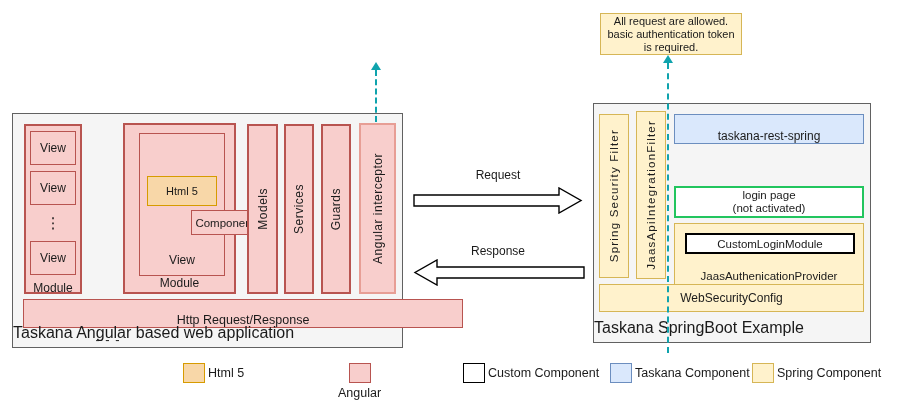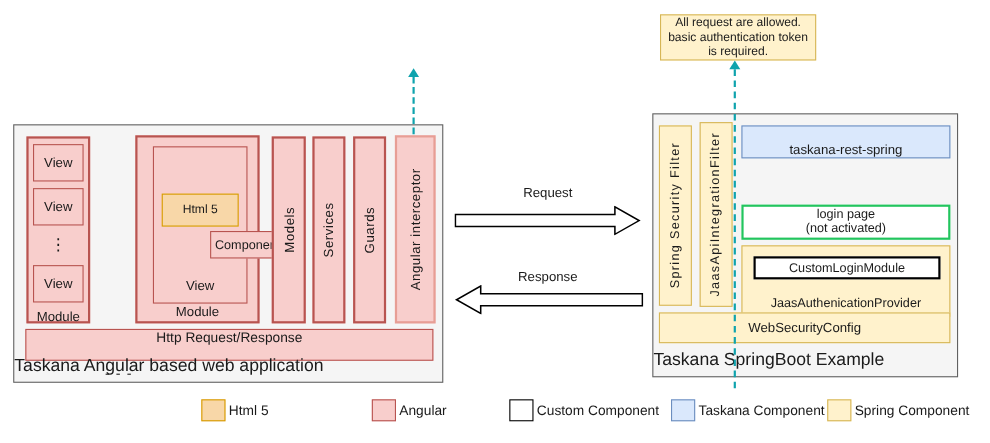--- a/index.html
+++ b/index.html
@@ -38,22 +38,22 @@
           border:1.5px solid #6f6aa0; display:flex; align-items:center; justify-content:center; font-size:11px; }
   .html5 { position:absolute; left:7px; top:42px; width:70px; height:30px; background:#f8d7a8;
            border:1.5px solid #d79b00; display:flex; align-items:center; justify-content:center; font-size:11px; }
   .components { position:absolute; left:5px; top:76px; width:74px; height:25px; background:#f8cecc;
                 border:1.2px solid #b85450; display:flex; align-items:center; justify-content:center; font-size:11.5px;margin-left:46px; }
   .inner-view-label { position:absolute; left:0; right:0; bottom:8px; text-align:center; font-size:12px; }
   .mod2-label { position:absolute; left:0; right:0; bottom:2px; text-align:center; font-size:12px; }
 
   .vcol { position:absolute; display:flex; align-items:center; justify-content:center; }
   .vtext { writing-mode:vertical-rl; transform:rotate(180deg); font-size:12px; letter-spacing:0.5px; white-space:nowrap; }
-  .http-bar { position:absolute; left:10px; top:185px; width:371px; height:29px; background:#f8cecc;
-              border:1.5px solid #b85450; display:flex; align-items:flex-start; justify-content:center; font-size:12.5px; }
+  .http-bar { position:absolute; left:10px; top:185px; width:440px; height:29px; background:#f8cecc;
+              border:1.5px solid #b85450; display:flex; align-items:flex-end; justify-content:center; font-size:12.5px; }
 
   
   .flow-label { position:absolute; width:170px; text-align:center; font-size:12px; }
   .flow-arrow { position:absolute; }
 
   
   .yellow { background:#fff2cc; border:1.5px solid #d6b656; }
   .filter-col { position:absolute; display:flex; align-items:center; justify-content:center; }
   .filter-col .vtext { font-size:11.5px; letter-spacing:1.2px; }
   .rest-box { position:absolute; left:80px; top:10px; width:190px; height:30px; background:#dae8fc;
@@ -177,21 +177,21 @@
       <span>WebSecurityConfig</span>
     </div>
 
     <div class="app-title">Taskana SpringBoot Example</div>
   </div>
 
   <div class="legend-item" style="left:183px;">
     <span class="swatch" style="background: rgb(248, 215, 168); border-color: rgb(215, 155, 0);"></span>
     <span class="legend-label">Html 5</span>
   </div>
-  <div class="legend-item" style="left:338px;">
+  <div class="legend-item" style="left:338px;flex-direction:column;">
     <span class="swatch" style="background: rgb(248, 206, 204); border-color: rgb(184, 84, 80);"></span>
     <span class="legend-label">Angular</span>
   </div>
   <div class="legend-item" style="left:463px;">
     <span class="swatch" style="background: rgb(255, 255, 255); border-color: rgb(0, 0, 0);"></span>
     <span class="legend-label">Custom Component</span>
   </div>
   <div class="legend-item" style="left:610px;">
     <span class="swatch" style="background: rgb(218, 232, 252); border-color: rgb(108, 142, 191);"></span>
     <span class="legend-label">Taskana Component</span>

